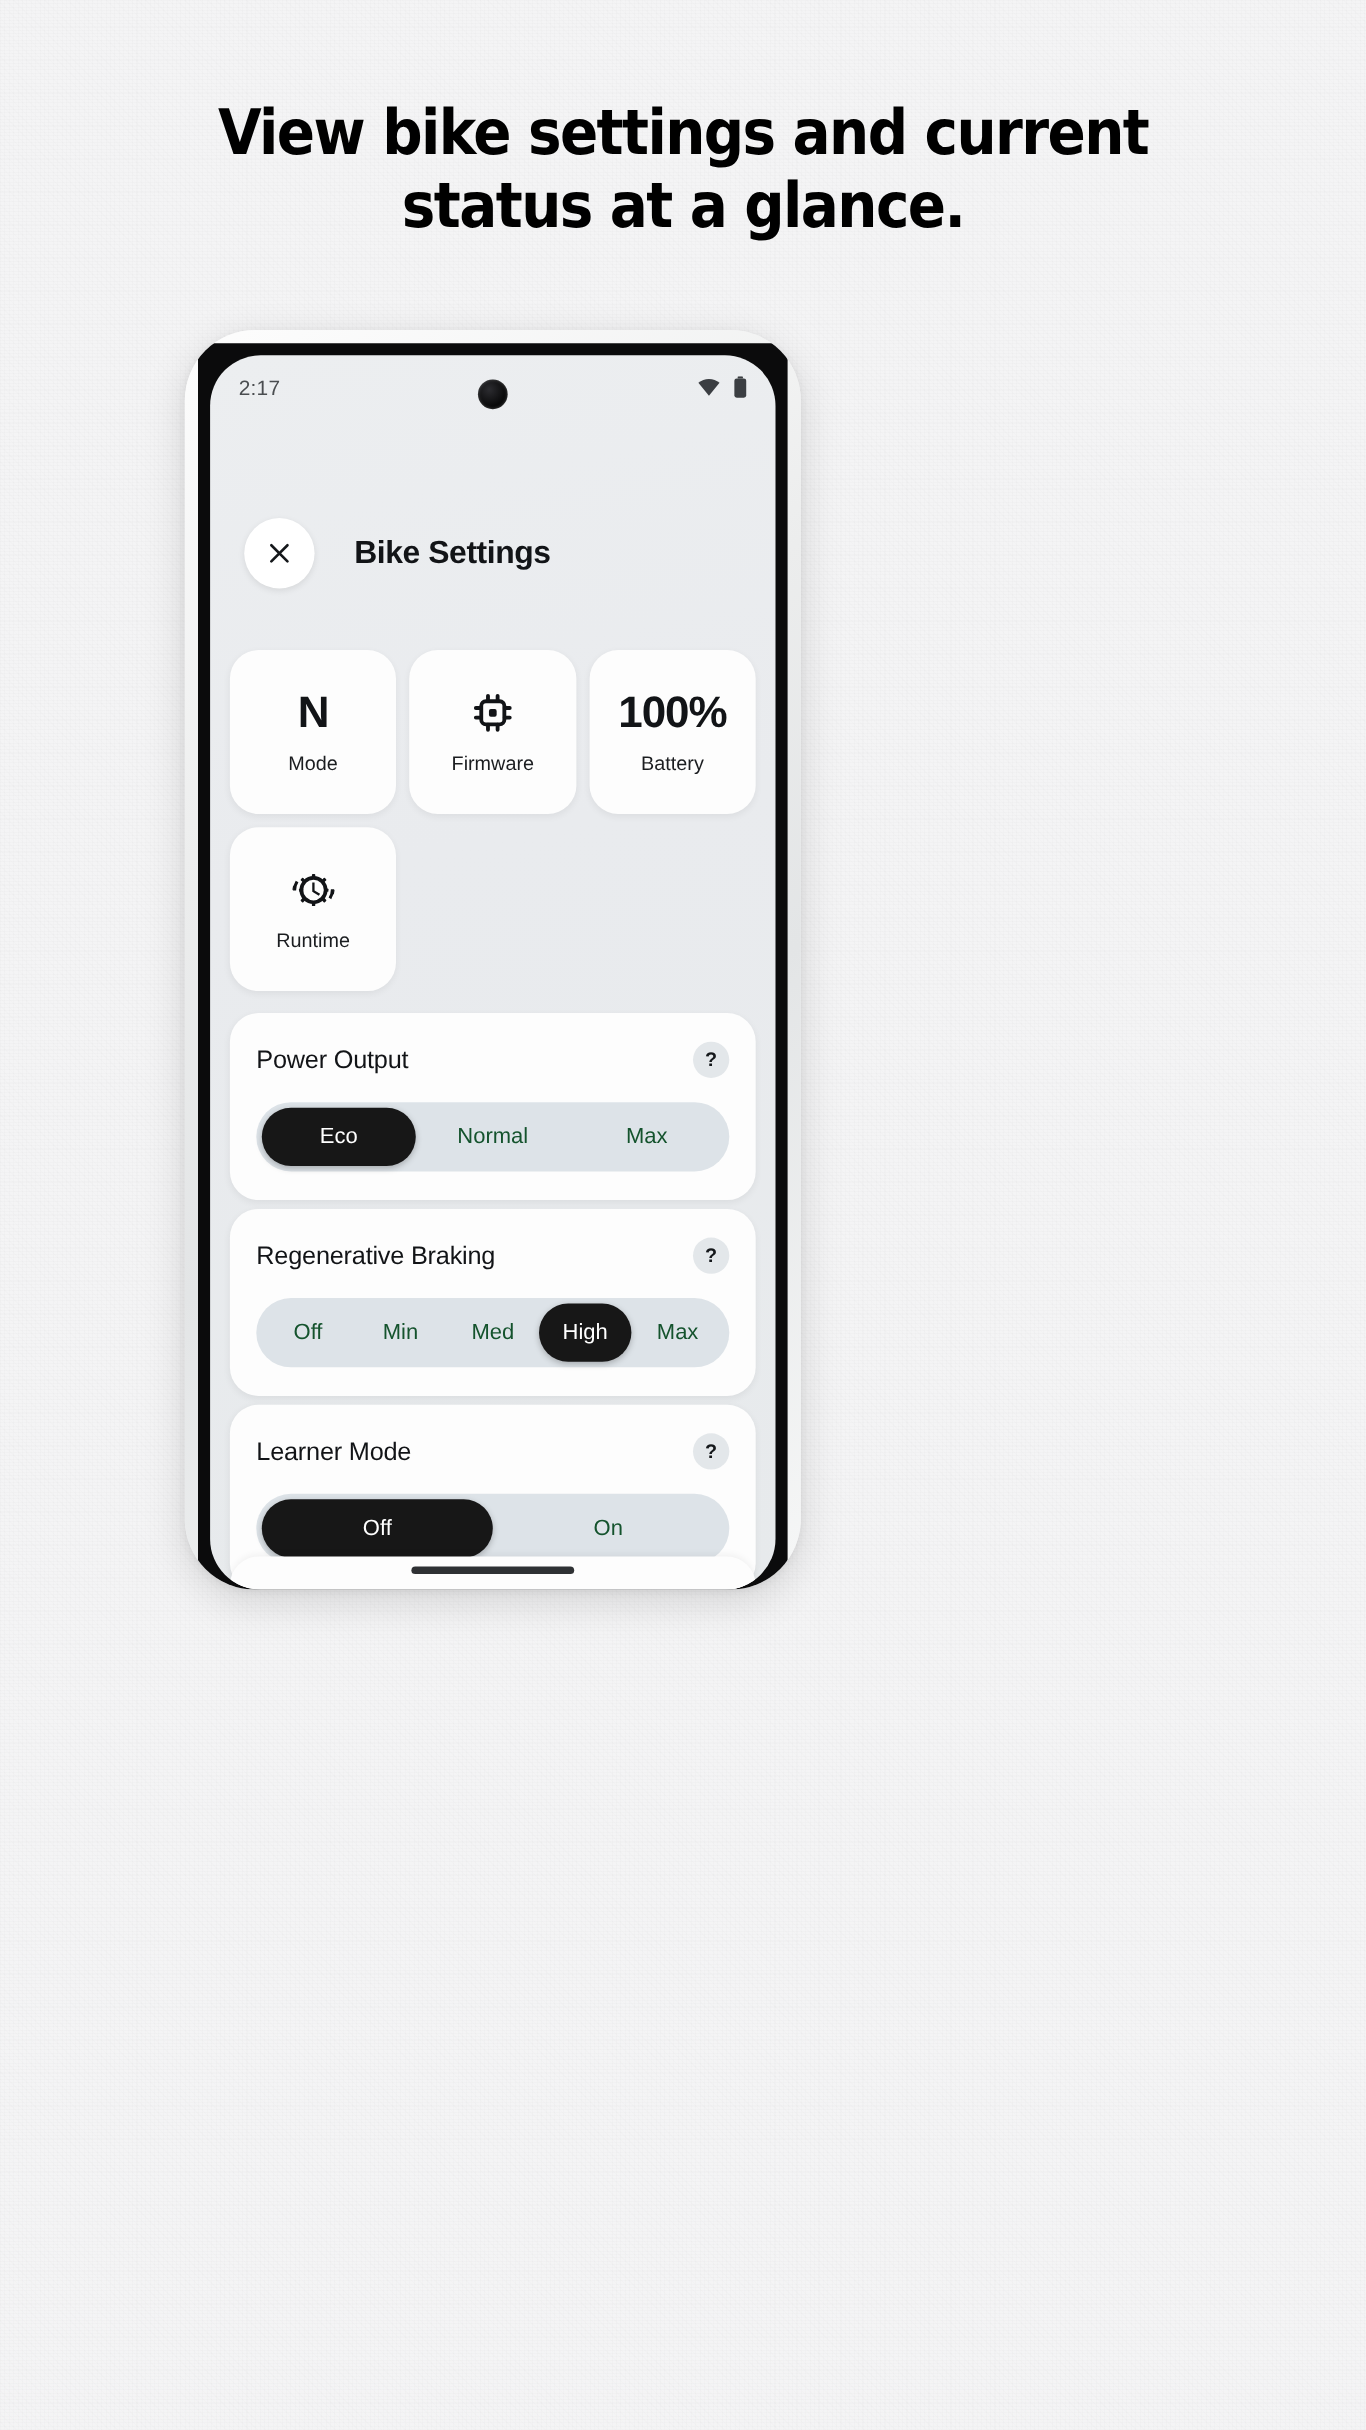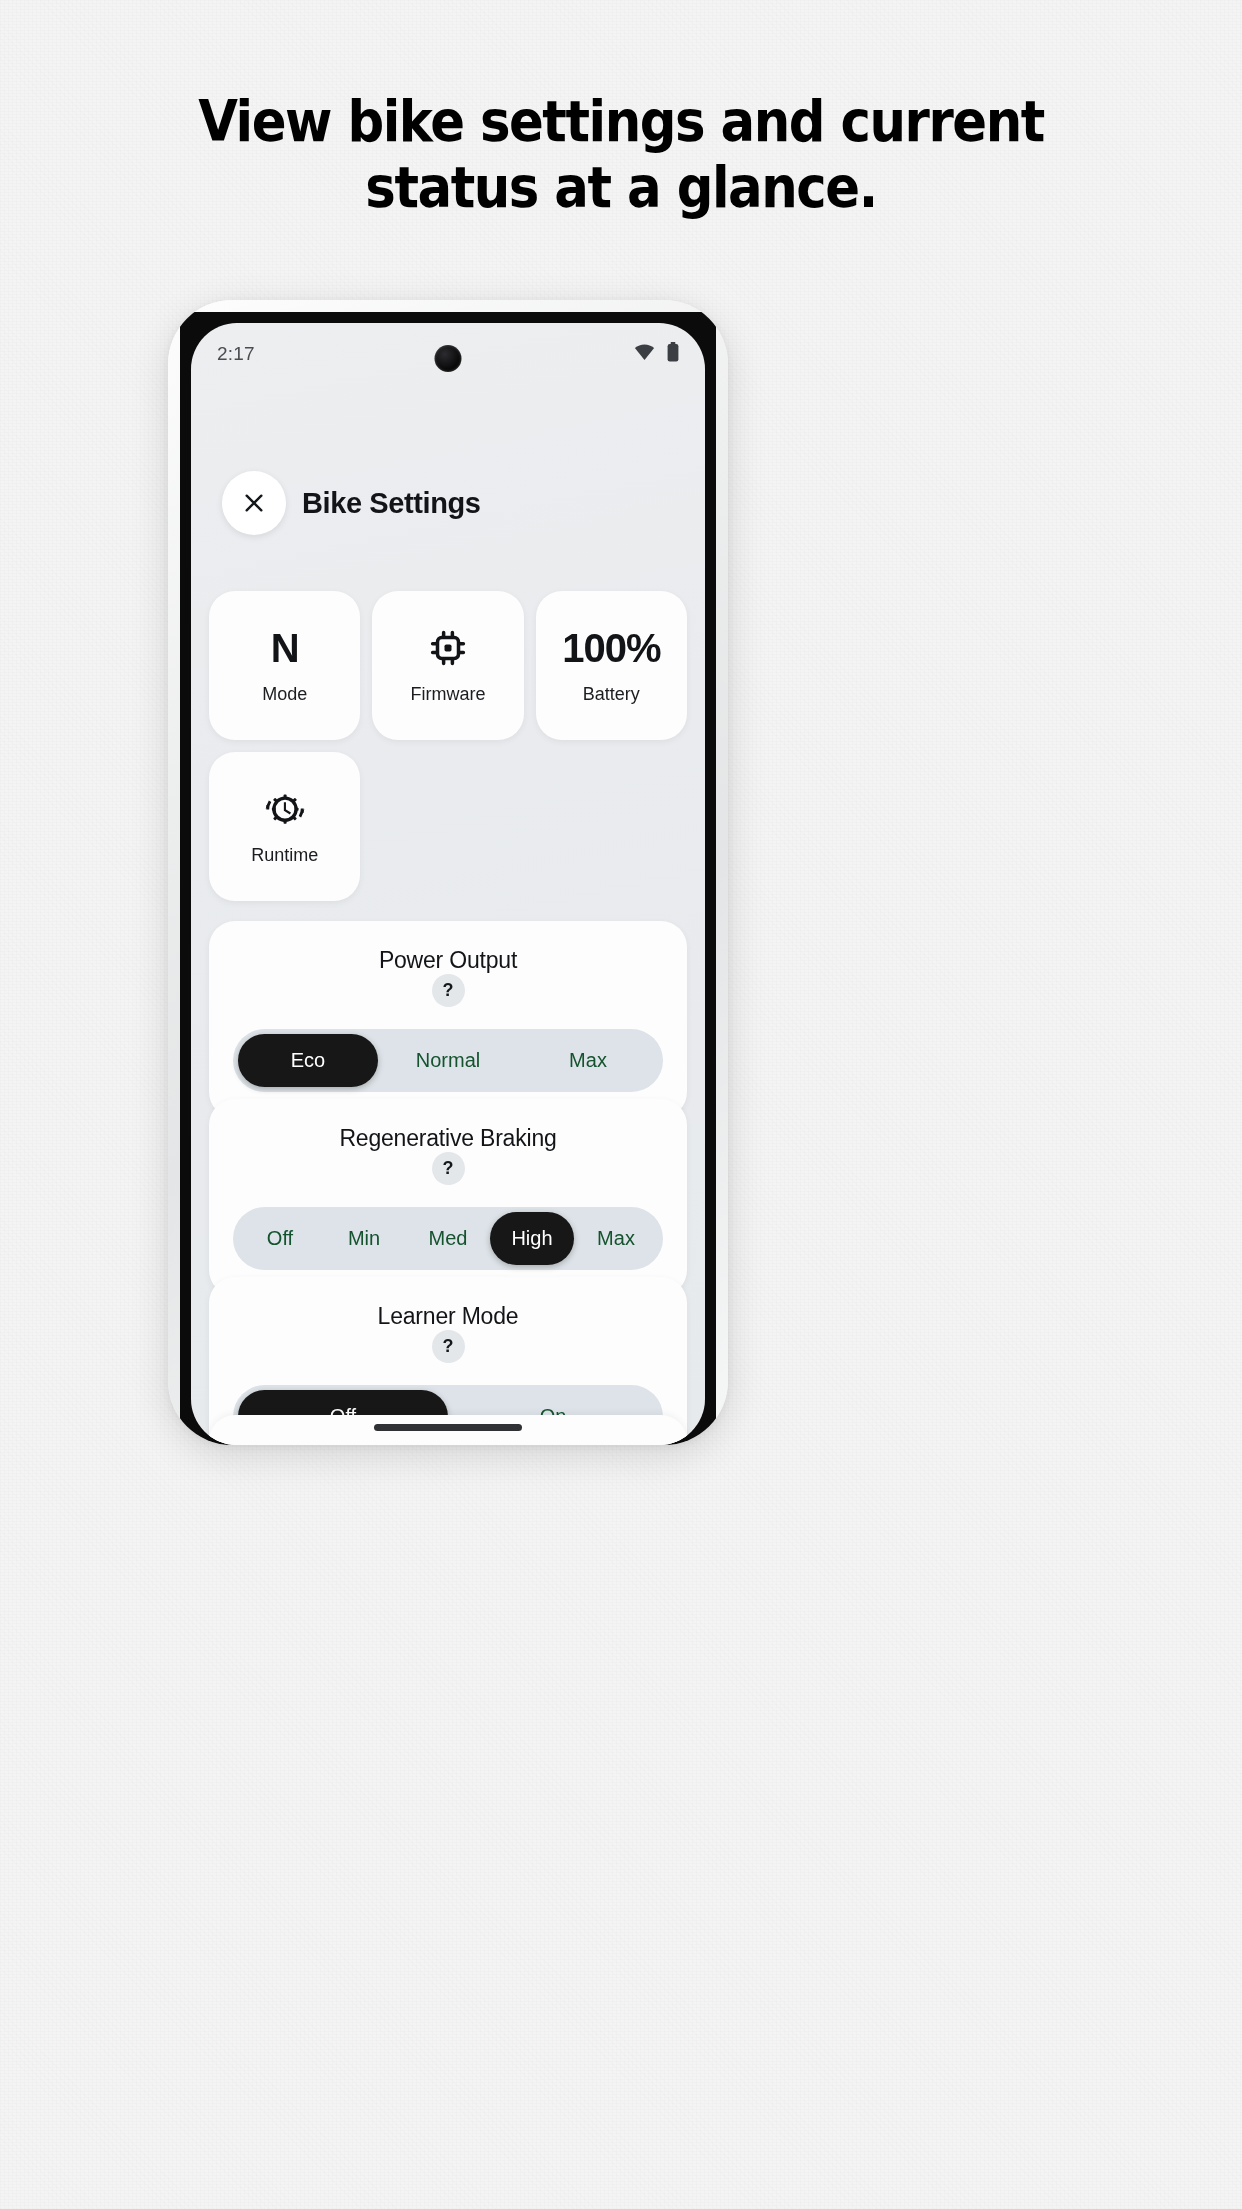--- a/index.html
+++ b/index.html
@@ -112,21 +112,21 @@
 
   
   .screen-header {
     position: absolute;
     top: 148px;
     left: 0;
     width: 514px;
     display: flex;
     align-items: center;
     padding-left: 31px;
-    gap: 16px;
+    gap: 36px;
   }
   .close-btn {
     width: 64px; height: 64px;
     border-radius: 50%;
     background: #ffffff;
     display: flex;
     align-items: center;
     justify-content: center;
     box-shadow: 0 2px 7px rgba(0,0,0,0.09);
     cursor: pointer;
@@ -190,21 +190,20 @@
   }
   #card-power { top: 598px; }
   #card-regen { top: 776px; }
   #card-learner { top: 954px; }
 
   .setting-head {
     display: flex;
     align-items: center;
     justify-content: space-between;
     margin-bottom: 22px;
-    flex-direction: column;
   }
   .setting-title {
     font-size: 23px;
     color: #121417;
     letter-spacing: -0.2px;
   }
   .help-btn {
     width: 33px; height: 33px;
     border-radius: 50%;
     background: #e3e7ea;

